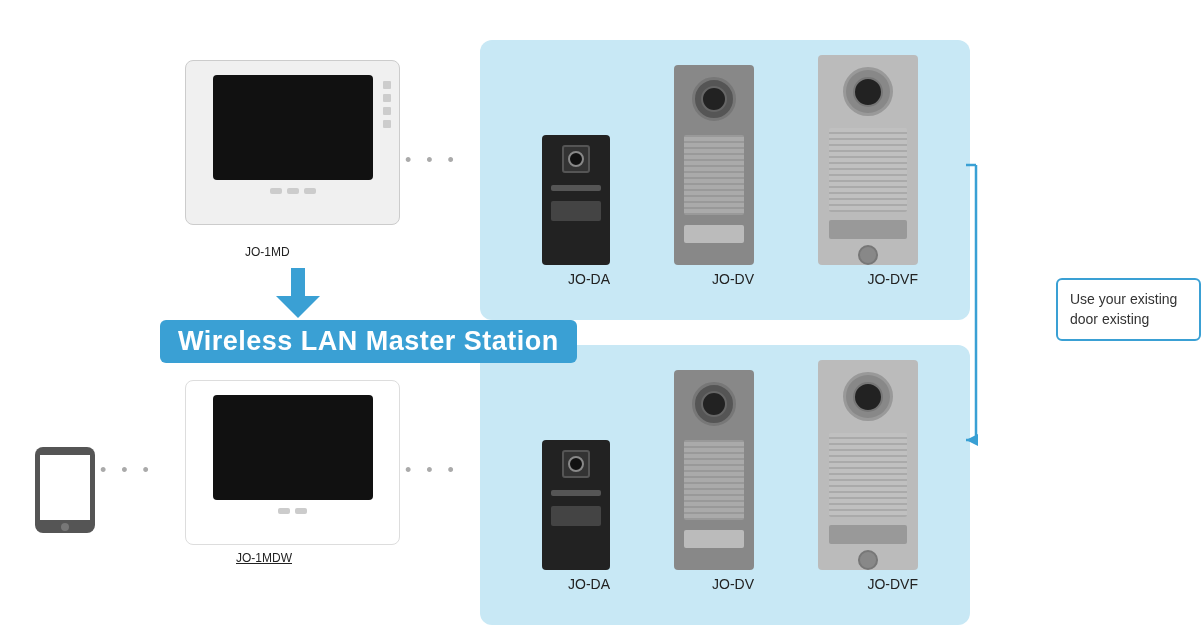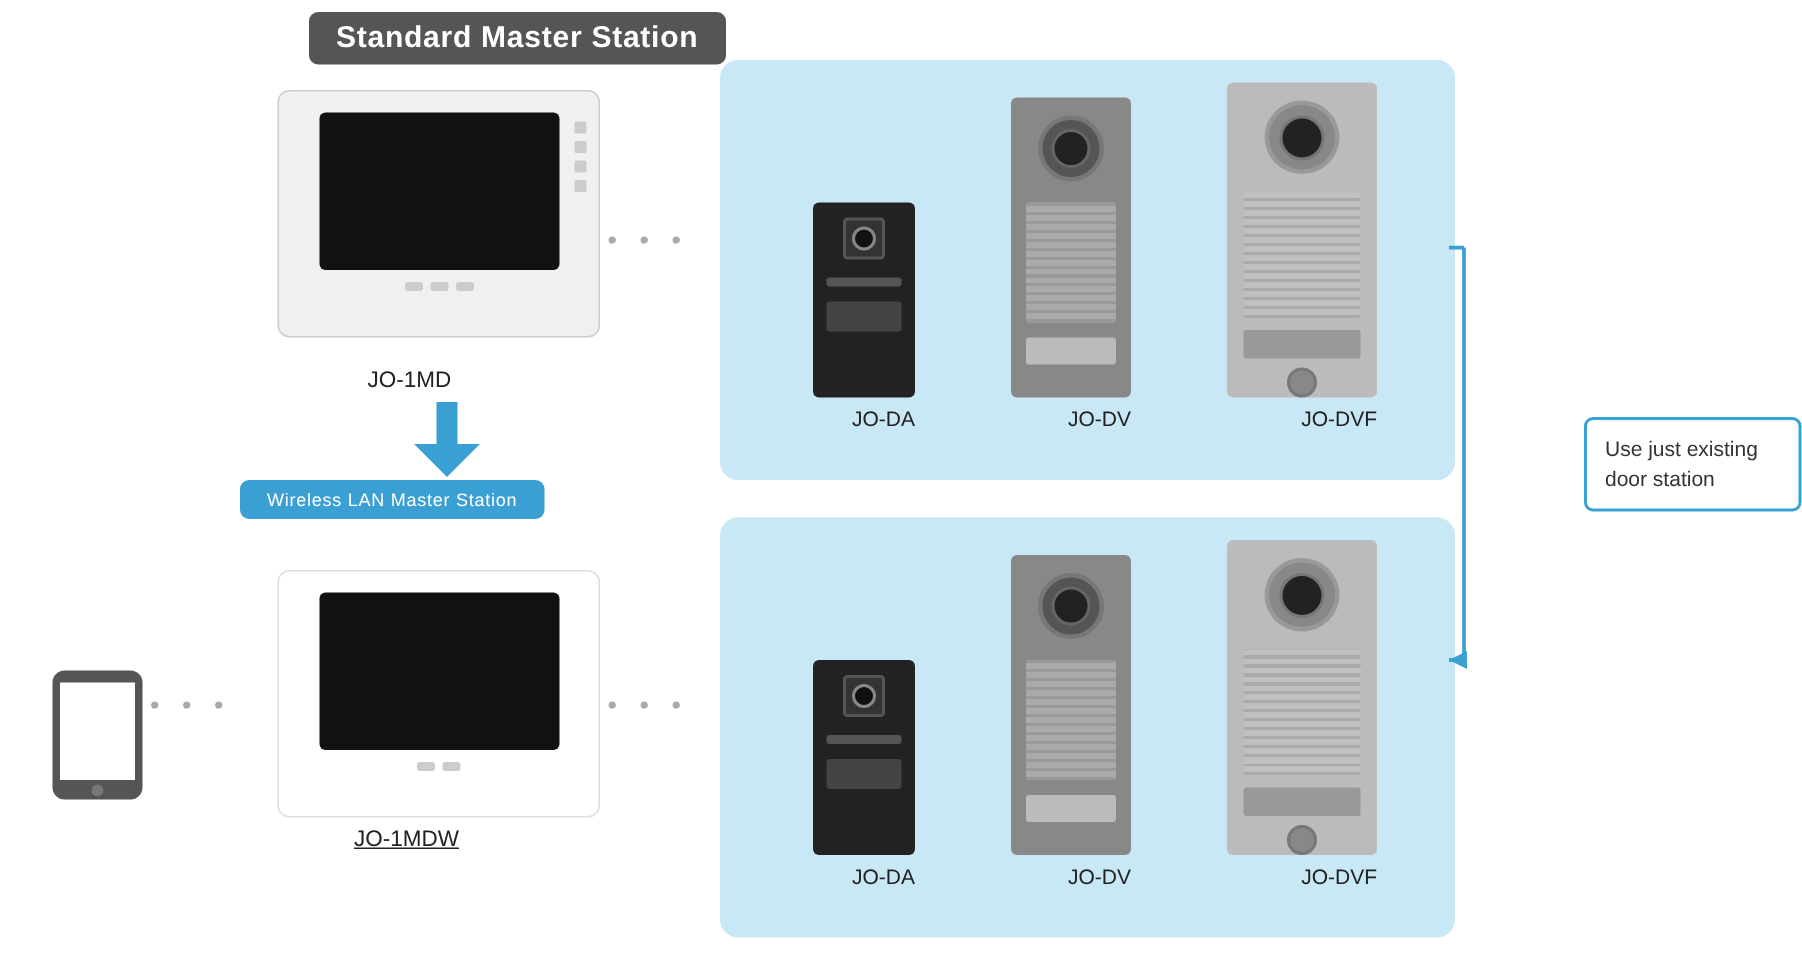--- a/index.html
+++ b/index.html
@@ -35,22 +35,22 @@
 
     
     .label-wireless {
       position: absolute;
       top: 320px;
       left: 160px;
       background: #3aa0d4;
       color: #fff;
       padding: 6px 18px;
       border-radius: 6px;
-      font-size: 12px;
-      font-weight: normal;
+      font-size: 27px;
+      font-weight: bold;
       letter-spacing: 0.5px;
     }
 
     
     .panel-top {
       position: absolute;
       top: 40px;
       left: 480px;
       width: 490px;
       height: 280px;
@@ -65,21 +65,21 @@
       left: 480px;
       width: 490px;
       height: 280px;
       background: #c8e8f5;
       border-radius: 12px;
     }
 
     
     .device-label {
       position: absolute;
-      font-size: 15px;
+      font-size: 12px;
       color: #222;
       text-align: center;
       font-weight: normal;
     }
 
     
     .arrow-down {
       position: absolute;
       top: 268px;
       left: 280px;
@@ -415,21 +415,20 @@
       color: #222;
       margin-top: 6px;
       text-align: center;
     }
   </style>
 </head>
 <body>
 
 <div class="page-container">
 
-  <div class="label-standard">Standard Master Station</div>
 
   <div class="panel-top"></div>
 
   <div class="panel-bottom"></div>
 
   <div class="master-device-top">
     <div class="master-body">
       <div class="master-screen"></div>
       <div class="master-buttons">
         <div class="master-btn"></div>
@@ -547,21 +546,21 @@
           <div class="cam-inner"></div>
         </div>
         <div class="spk-grid"></div>
         <div class="name-plate"></div>
         <div class="btn-round"></div>
       </div>
       <div class="station-label">JO-DVF</div>
     </div>
   </div>
 
-  <div class="existing-box">Use just existing door station</div>
+  <div class="existing-box">Use your existing door existing</div>
 
   <svg class="bracket-arrow" viewBox="0 0 70 295" xmlns="http://www.w3.org/2000/svg">
 
     <line x1="10" y1="10" x2="10" y2="285" stroke="#3aa0d4" stroke-width="2.5"></line>
 
     <line x1="10" y1="10" x2="0" y2="10" stroke="#3aa0d4" stroke-width="2.5"></line>
 
     <line x1="10" y1="285" x2="0" y2="285" stroke="#3aa0d4" stroke-width="2.5"></line>
 
     <polygon points="0,285 12,279 12,291" fill="#3aa0d4"></polygon>

